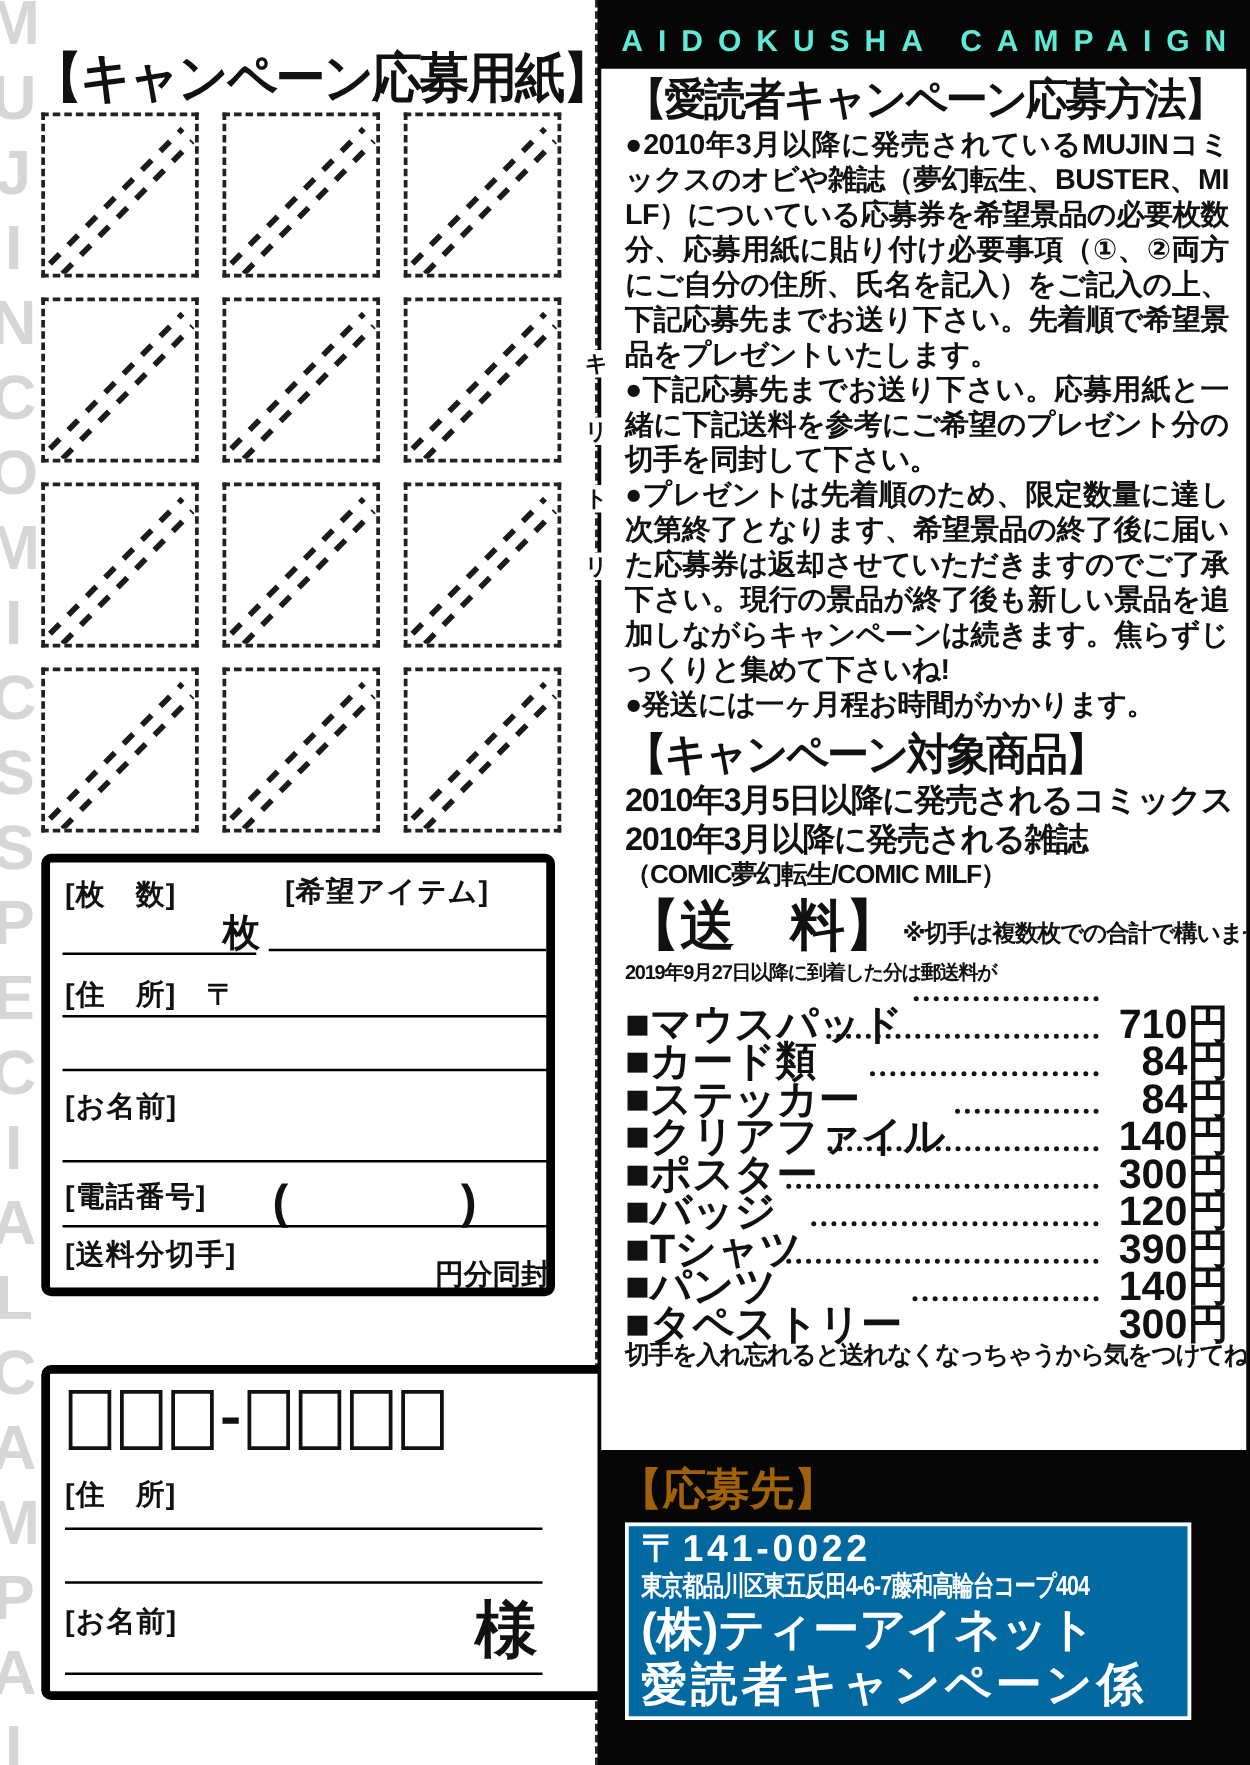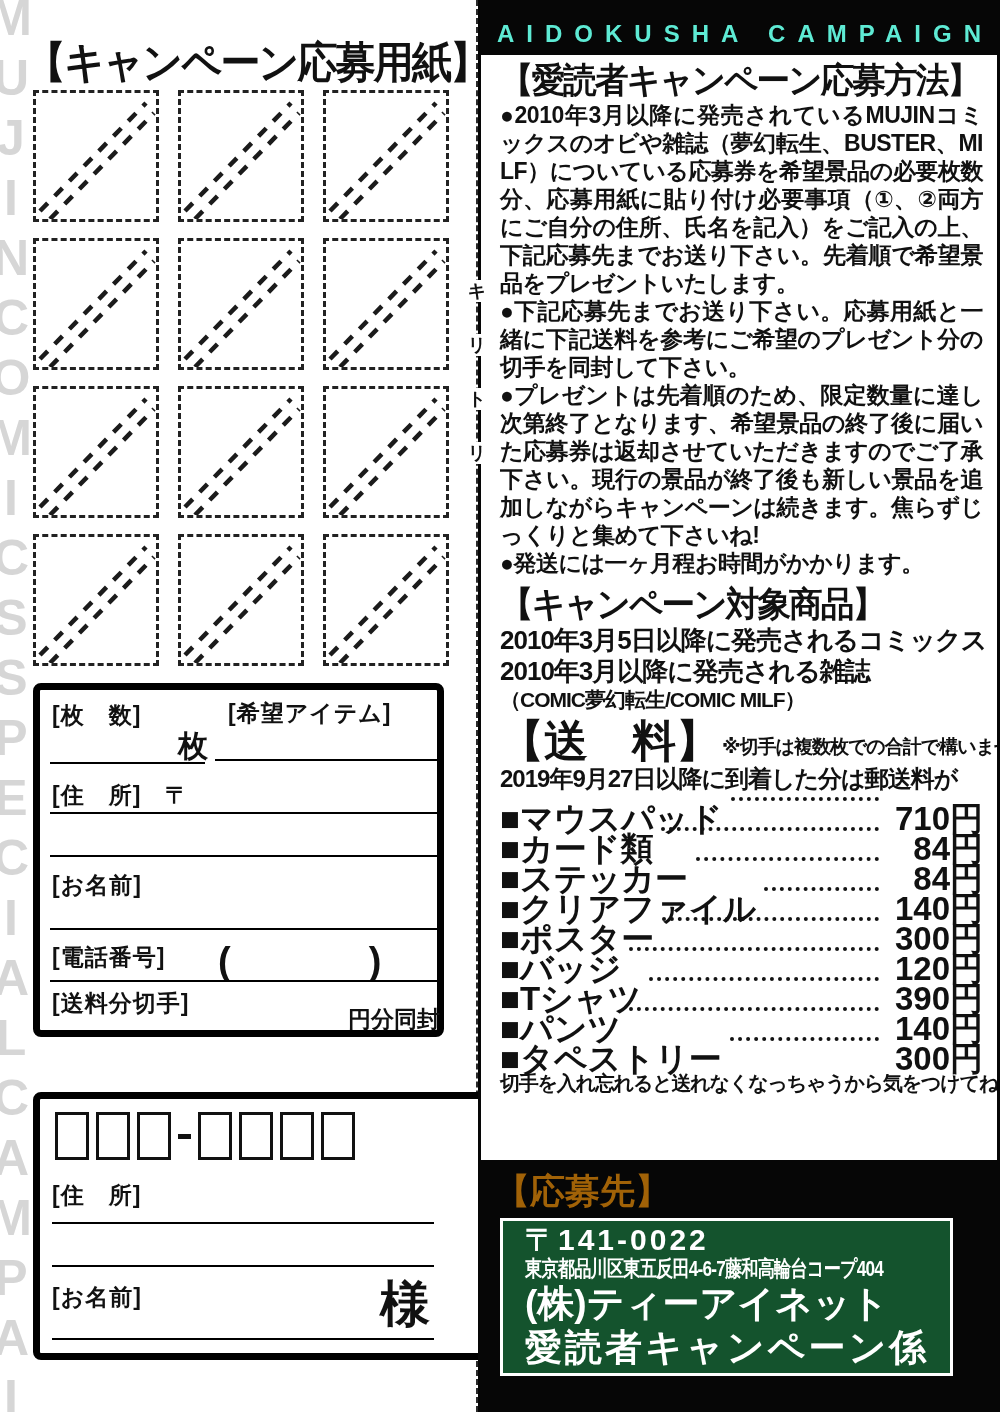--- a/index.html
+++ b/index.html
@@ -67,31 +67,31 @@
   }
   .body-p{
     margin:0;font-size:23px;font-weight:bold;line-height:28px;letter-spacing:-0.5px;
     text-align:justify;overflow-wrap:anywhere;word-break:break-all;
   }
   .target-line{font-size:26px;font-weight:bold;line-height:31px;letter-spacing:-1px;white-space:nowrap;}
   .target-sub{font-size:21px;font-weight:bold;line-height:26px;letter-spacing:-1px;white-space:nowrap;}
   .ship-head{display:flex;align-items:flex-end;margin-top:4px;}
   .ship-title{font-size:44px;font-weight:bold;line-height:48px;white-space:nowrap;letter-spacing:0;}
   .ship-note{font-size:19px;font-weight:bold;letter-spacing:-1px;white-space:nowrap;margin:0 0 5px 2px;}
-  .ship-line{font-size:24px;font-weight:bold;line-height:28px;letter-spacing:-1px;white-space:nowrap;}
+  .ship-line{font-size:16px;font-weight:bold;line-height:28px;letter-spacing:-1px;white-space:nowrap;}
   .pricelist{margin-top:4px;}
   .price-row{display:flex;align-items:flex-start;height:30px;font-size:33px;font-weight:bold;white-space:nowrap;}
   .price-row .lbl{letter-spacing:0;}
   .price-row .leader{flex:1;height:0;border-bottom:4px dotted #131313;margin:0 8px;}
   .price-row .prc{min-width:96px;text-align:right;}
   .warning{font-size:20px;font-weight:bold;letter-spacing:-1.2px;white-space:nowrap;margin-top:3px;}
   .dest-title{position:absolute;left:17px;top:1168px;font-size:35px;font-weight:bold;color:#a16207;white-space:nowrap;}
   .dest-box{
     position:absolute;left:22px;top:1218px;width:453px;height:158px;border:3px solid #fff;
-    box-sizing:border-box;padding:3px 22px;color:#fff;background:#14532d;overflow:hidden;
+    box-sizing:border-box;padding:3px 10px;color:#fff;background:#0369a1;overflow:hidden;
   }
   .dest-postal{font-size:30px;font-weight:bold;letter-spacing:3px;line-height:32px;white-space:nowrap;}
   .dest-addr{
     font-size:22px;font-weight:bold;letter-spacing:-1px;line-height:26px;white-space:nowrap;
     transform:scaleX(.78);transform-origin:left top;
   }
   .dest-company{font-size:37px;font-weight:bold;line-height:44px;white-space:nowrap;}
   .dest-section{font-size:37px;font-weight:bold;letter-spacing:3px;line-height:44px;white-space:nowrap;}
 </style>
 </head>

